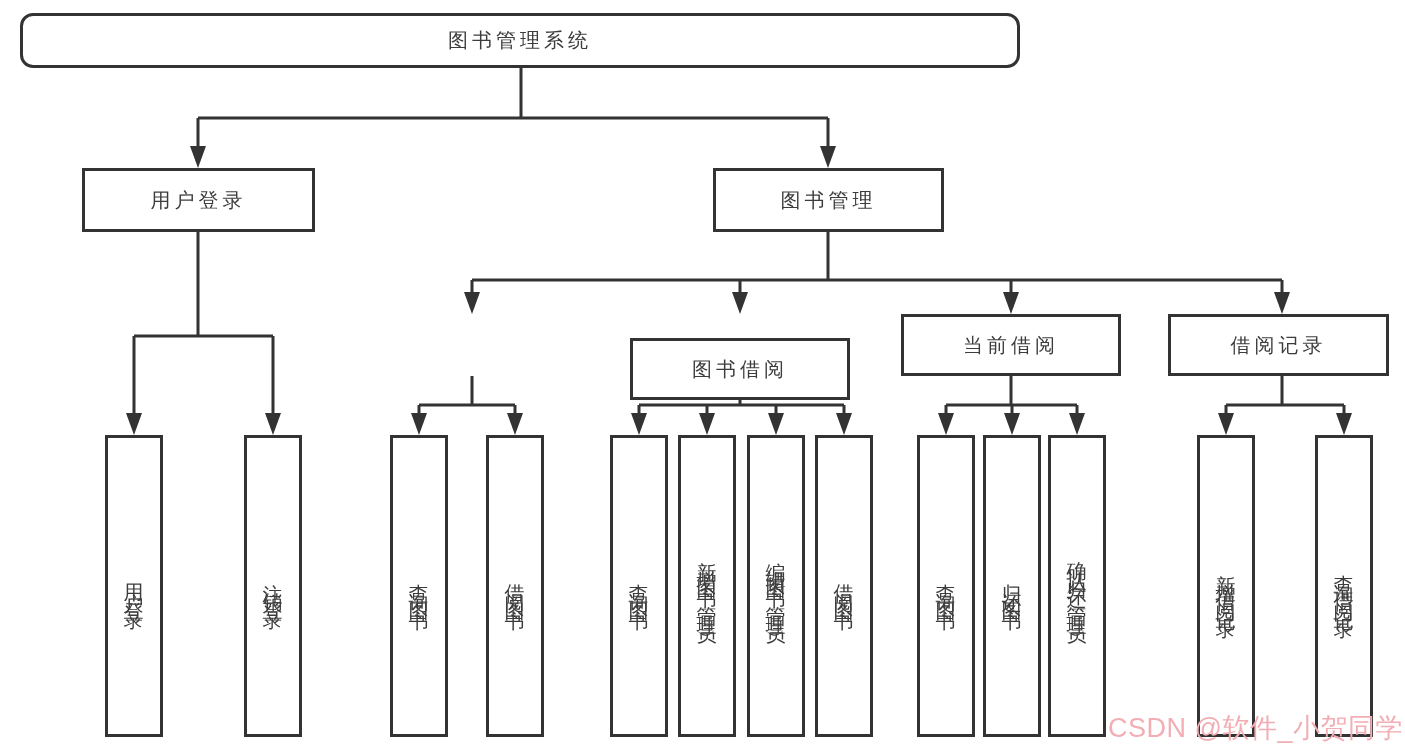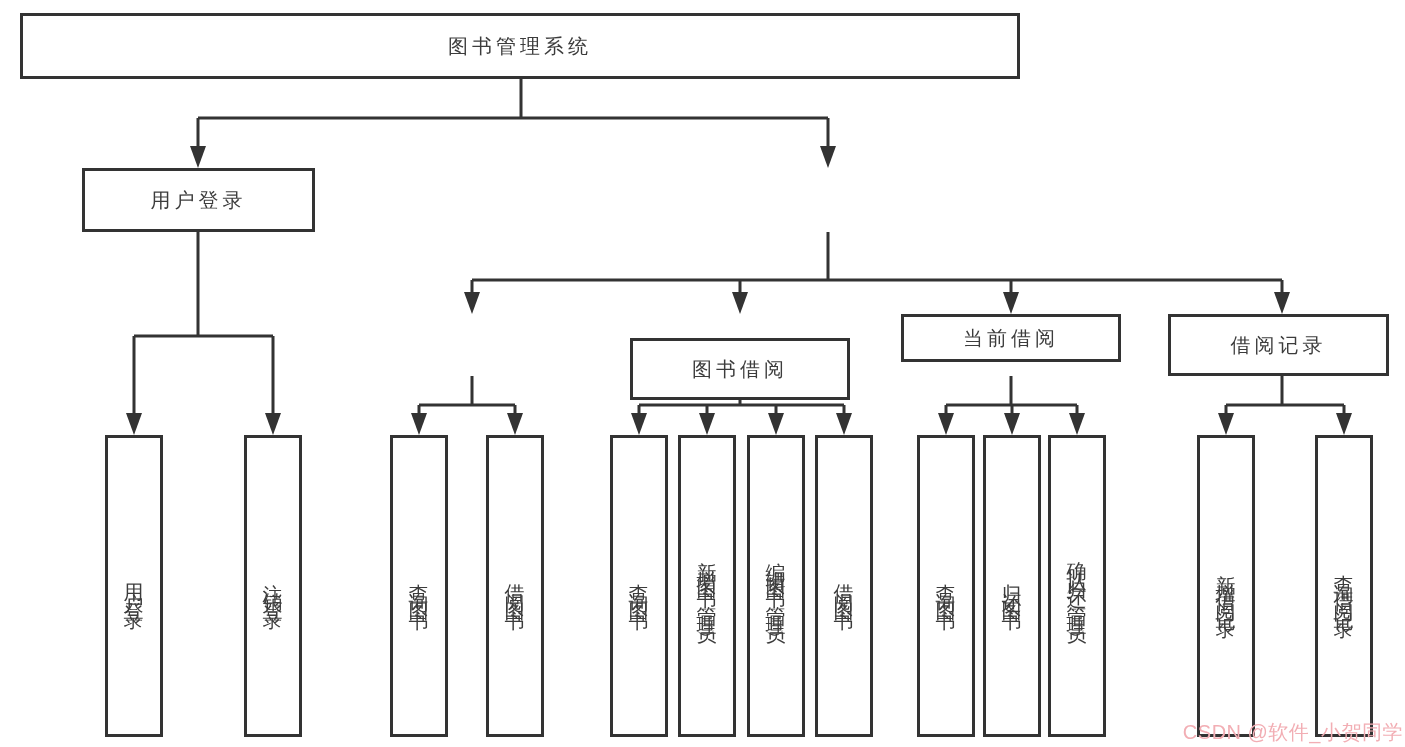--- a/index.html
+++ b/index.html
@@ -40,21 +40,21 @@
     font-size:20px;
     letter-spacing:9px;
     line-height:1;
   }
   .leaf{width:58px;top:435px;height:302px;}
   #watermark{
     position:absolute;
     right:2px;bottom:1px;
     z-index:5;
     color:var(--watermark);
-    font-size:20px;
+    font-size:27px;
     letter-spacing:0.5px;
     white-space:nowrap;
   }
 </style>
 </head>
 <body>
 
 <div id="stage">
 
   <svg id="connectors" width="1405" height="747" viewBox="0 0 1405 747">
@@ -89,32 +89,35 @@
       <polygon points="768,413 784,413 776,435"></polygon>
       <polygon points="836,413 852,413 844,435"></polygon>
       <polygon points="938,413 954,413 946,435"></polygon>
       <polygon points="1004,413 1020,413 1012,435"></polygon>
       <polygon points="1069,413 1085,413 1077,435"></polygon>
       <polygon points="1218,413 1234,413 1226,435"></polygon>
       <polygon points="1336,413 1352,413 1344,435"></polygon>
     </g>
   </svg>
 
-  <div class="box" style="left:20px;top:13px;width:1000px;height:66px;">
+  <div class="box" style="left:20px;top:13px;width:1000px;height:55px;border-radius:13px;">
     <span class="hlabel">图书管理系统</span>
   </div>
 
   <div class="box" style="left:82px;top:168px;width:233px;height:64px;">
     <span class="hlabel">用户登录</span>
   </div>
+  <div class="box" style="left:713px;top:168px;width:231px;height:64px;">
+    <span class="hlabel">图书管理</span>
+  </div>
 
   <div class="box" style="left:630px;top:314px;width:220px;height:62px;margin-top:24px;">
     <span class="hlabel">图书借阅</span>
   </div>
-  <div class="box" style="left:901px;top:314px;width:220px;height:48px;">
+  <div class="box" style="left:901px;top:314px;width:220px;height:62px;">
     <span class="hlabel">当前借阅</span>
   </div>
   <div class="box" style="left:1168px;top:314px;width:221px;height:62px;">
     <span class="hlabel">借阅记录</span>
   </div>
 
   <div class="box leaf" style="left:105px;">
     <span class="vlabel">用户登录</span>
   </div>
   <div class="box leaf" style="left:244px;">

